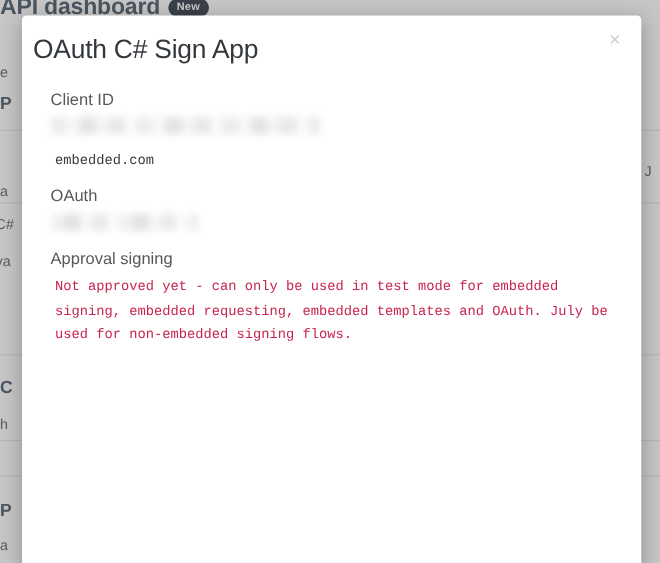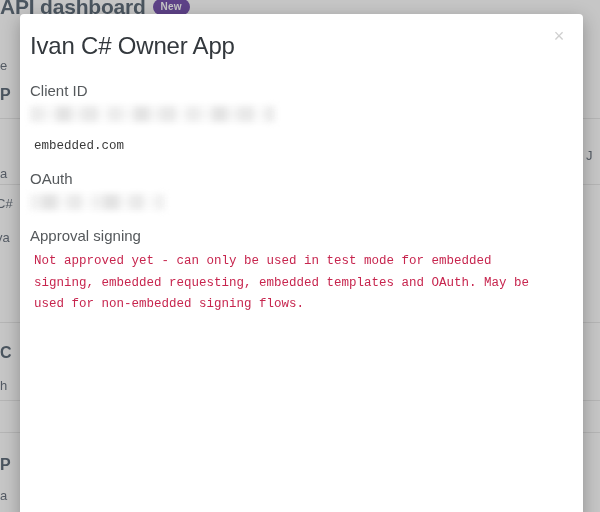--- a/index.html
+++ b/index.html
@@ -33,21 +33,21 @@
     white-space: nowrap;
   }
   .page-title-text {
     font-size: 21px;
     font-weight: bold;
     color: #2c3e50;
     letter-spacing: -0.2px;
   }
   .badge-new {
     display: inline-block;
-    background: #4c1d95;
+    background: #0f172a;
     color: #ffffff;
     font-size: 10px;
     font-weight: bold;
     padding: 2px 8px 3px 8px;
     border-radius: 9px;
     letter-spacing: 0.2px;
   }
 
   .bg-line {
     position: absolute;
@@ -124,21 +124,21 @@
     left: 10px;
     top: 18px;
     font-size: 24px;
     color: #33383d;
     font-weight: normal;
     letter-spacing: -0.2px;
   }
 
   .modal-body {
     position: absolute;
-    left: 10px;
+    left: 26px;
     top: 68px;
     right: 20px;
   }
 
   .field-block {
     margin-bottom: 17px;
   }
   .field-label {
     font-size: 15px;
     color: #55595c;
@@ -227,32 +227,32 @@
       <div class="bg-line" style="left: 586px; top: 148px;">J</div>
     </div>
 </div>
 
 <div id="overlay"></div>
 
 <div id="modal">
 
   <div class="modal-close">×</div>
 
-  <div class="modal-title">Ivan C# Owner App</div>
+  <div class="modal-title">OAuth C# Sign App</div>
 
   <div class="modal-body" id="modal-body">
       <div class="field-block">
         <div class="field-label">Client ID</div>
         <div class="redacted redacted-clientid"></div>
       </div>
       <div class="field-block">
         <div class="field-value-mono">embedded.com</div>
       </div>
       <div class="field-block">
         <div class="field-label">OAuth</div>
         <div class="redacted redacted-owner"></div>
       </div>
       <div class="field-block">
         <div class="field-label">Approval signing</div>
-        <div class="approval-text">Not approved yet - can only be used in test mode for embedded signing, embedded requesting, embedded templates and OAuth. May be used for non-embedded signing flows.</div>
+        <div class="approval-text">Not approved yet - can only be used in test mode for embedded signing, embedded requesting, embedded templates and OAuth. July be used for non-embedded signing flows.</div>
       </div>
     </div>
 </div>
 
 </body></html>

